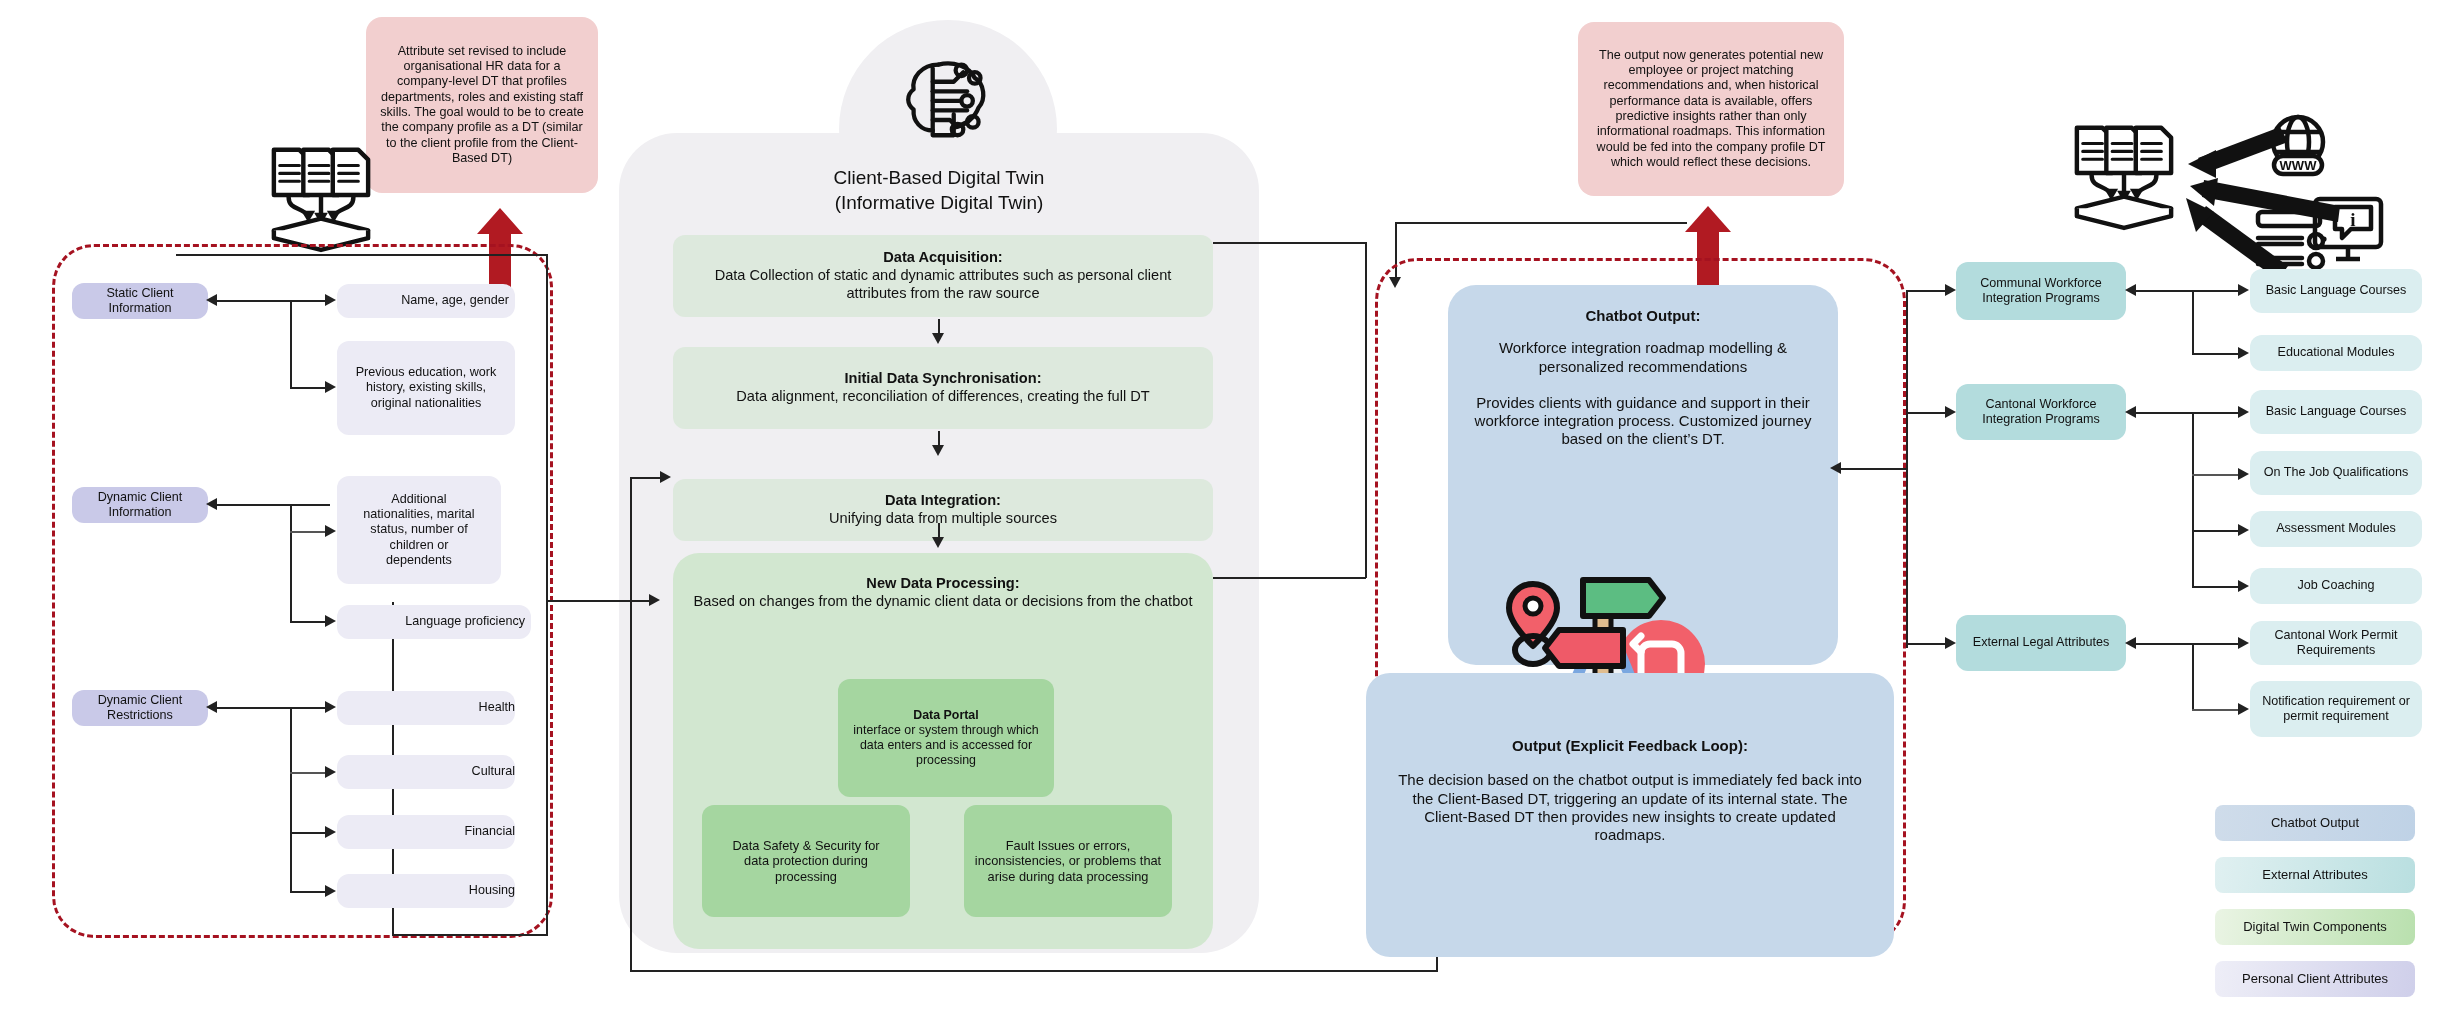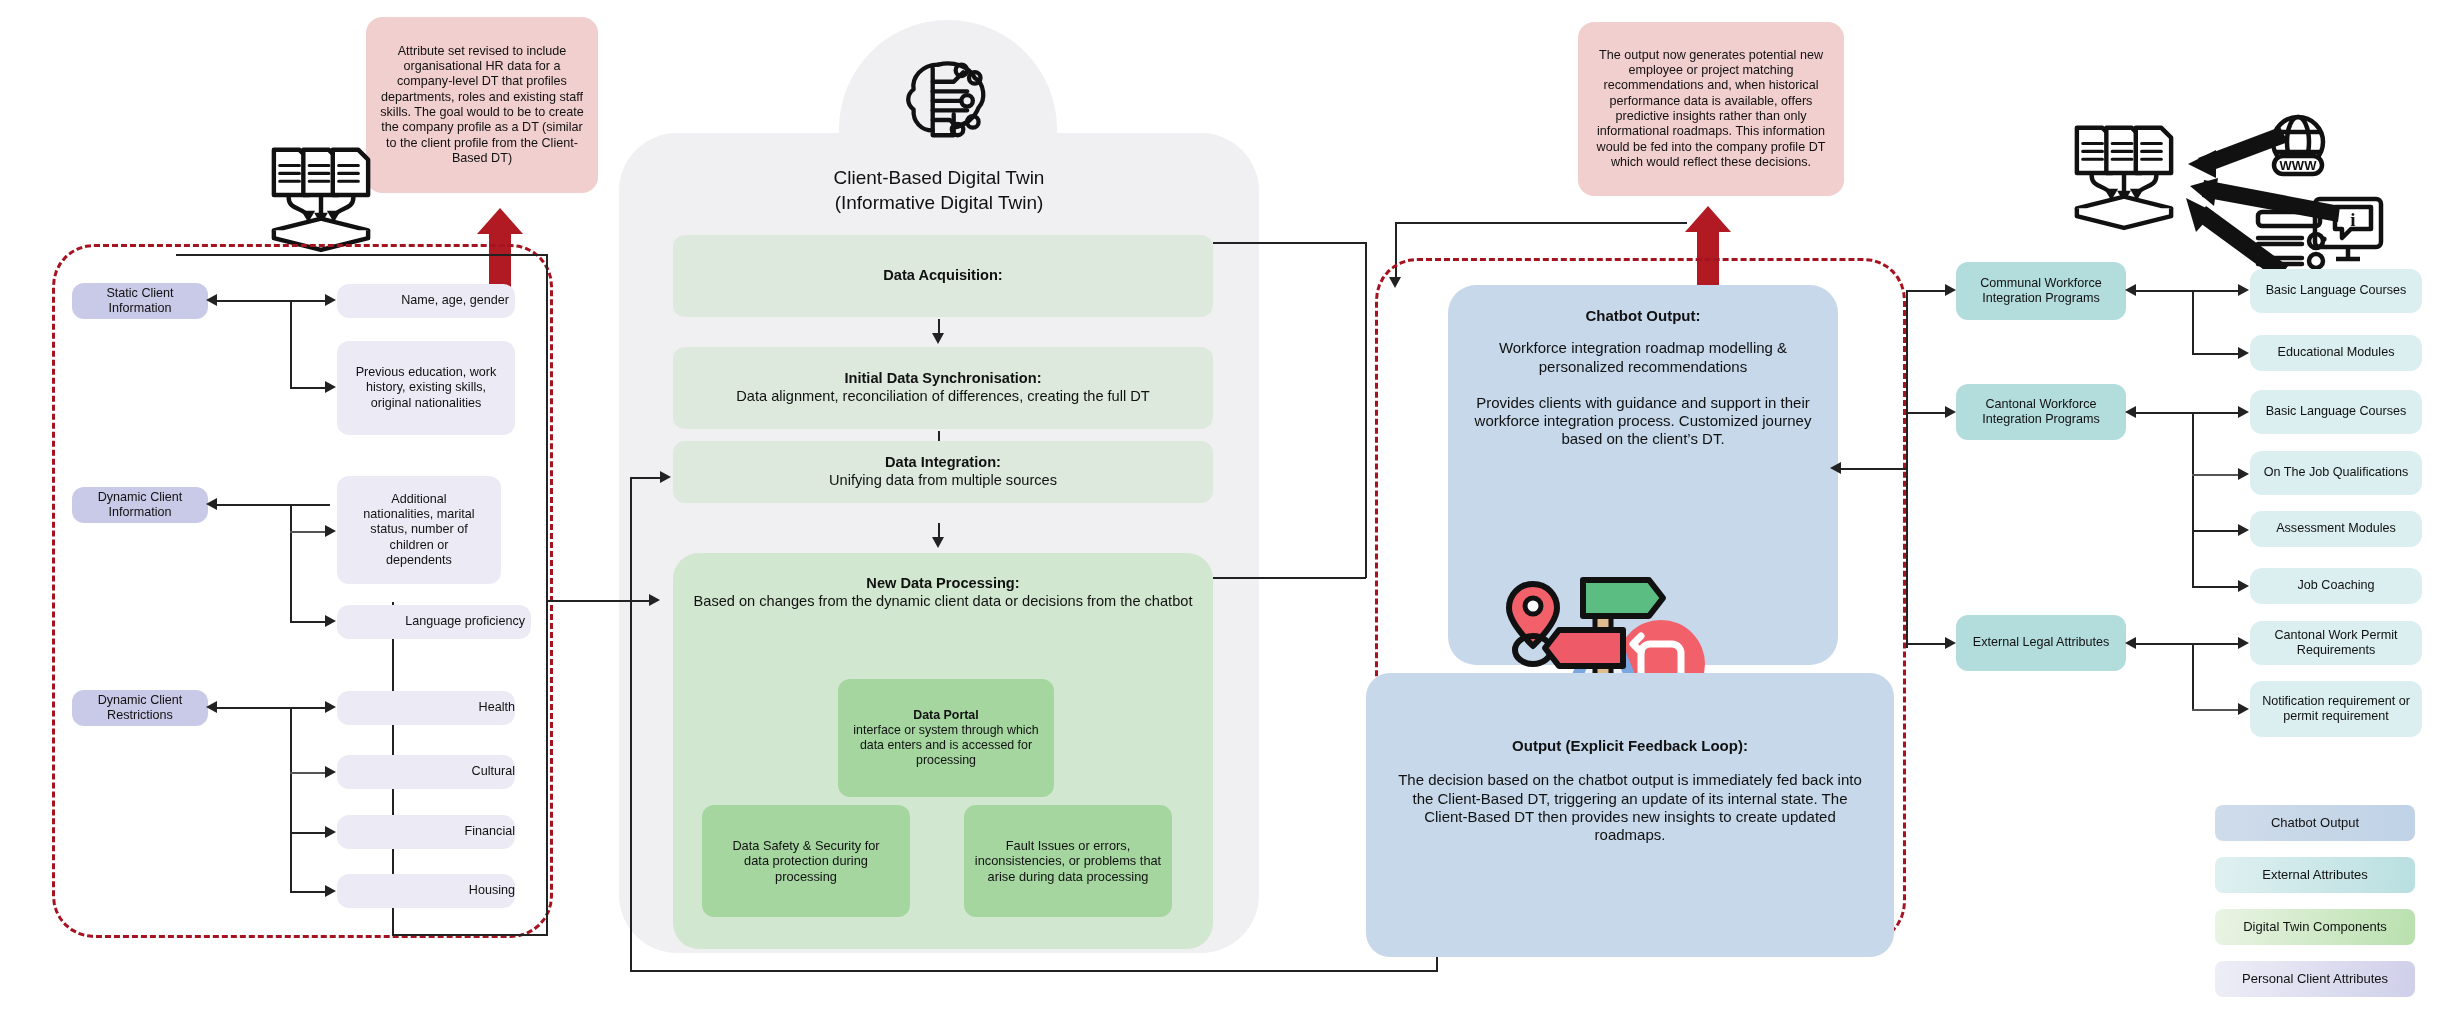--- a/index.html
+++ b/index.html
@@ -193,32 +193,33 @@
 <div class="ln ln-h" style="left:290px;top:891px;width:40px;"></div>
 <div class="arw arw-r" style="left:325px;top:885px;"></div>
 
 <div class="abs" style="left:640px;top:165px;width:598px;text-align:center;font-size:19px;line-height:1.32;">
   <span>Client-Based Digital Twin</span><br>
   <span>(Informative Digital Twin)</span>
 </div>
 
 <div class="box green-pale" style="left:673px;top:235px;width:540px;height:82px;flex-direction:column;font-size:14.6px;padding:6px 14px;">
   <span class="ttl">Data Acquisition:</span>
+  <span>Data Collection of static and dynamic attributes such as personal client attributes from the raw source</span>
 </div>
 <div class="ln ln-v" style="left:938px;top:319px;height:16px;"></div>
 <div class="arw arw-d" style="left:932px;top:333px;"></div>
 
 <div class="box green-pale" style="left:673px;top:347px;width:540px;height:82px;flex-direction:column;font-size:14.6px;padding:6px 14px;">
   <span class="ttl">Initial Data Synchronisation:</span>
   <span>Data alignment, reconciliation of differences, creating the full DT</span>
 </div>
 <div class="ln ln-v" style="left:938px;top:431px;height:16px;"></div>
 <div class="arw arw-d" style="left:932px;top:445px;"></div>
 
-<div class="box green-pale" style="left:673px;top:441px;width:540px;height:62px;flex-direction:column;font-size:14.6px;padding:4px 14px;justify-content:center;">
+<div class="box green-pale" style="left:673px;top:479px;width:540px;height:62px;flex-direction:column;font-size:14.6px;padding:4px 14px;justify-content:center;">
   <span class="ttl">Data Integration:</span>
   <span>Unifying data from multiple sources</span>
 </div>
 <div class="ln ln-v" style="left:938px;top:523px;height:16px;"></div>
 <div class="arw arw-d" style="left:932px;top:537px;"></div>
 
 <div class="box green-mid" style="left:673px;top:553px;width:540px;height:396px;display:block;border-radius:26px;padding:22px 16px 16px;text-align:center;font-size:14.6px;">
   <span class="ttl">New Data Processing:</span>
   <span>Based on changes from the dynamic client data or decisions from the chatbot</span>
 </div>

